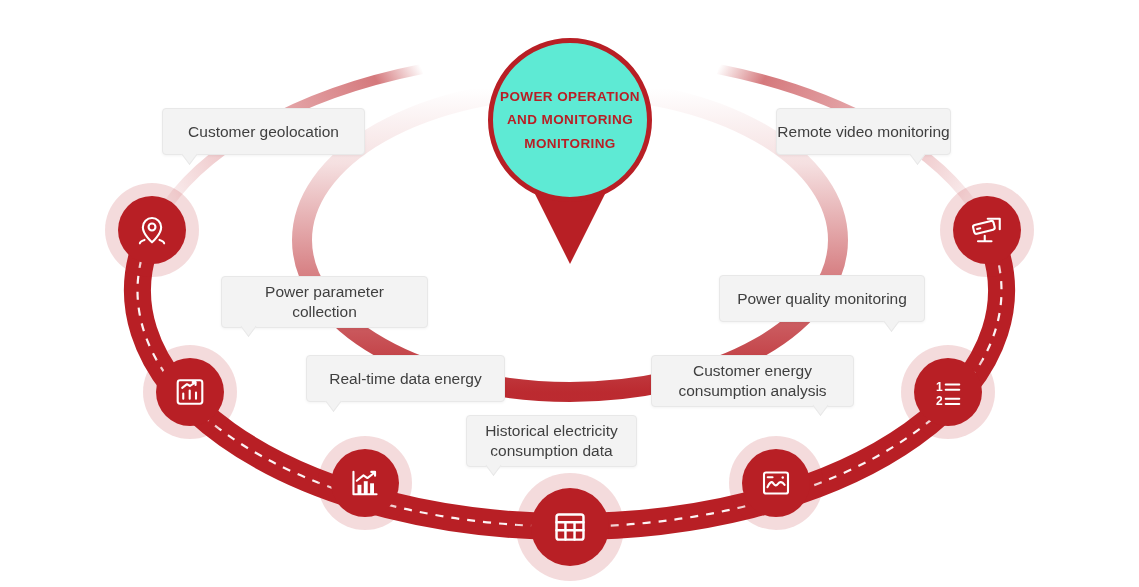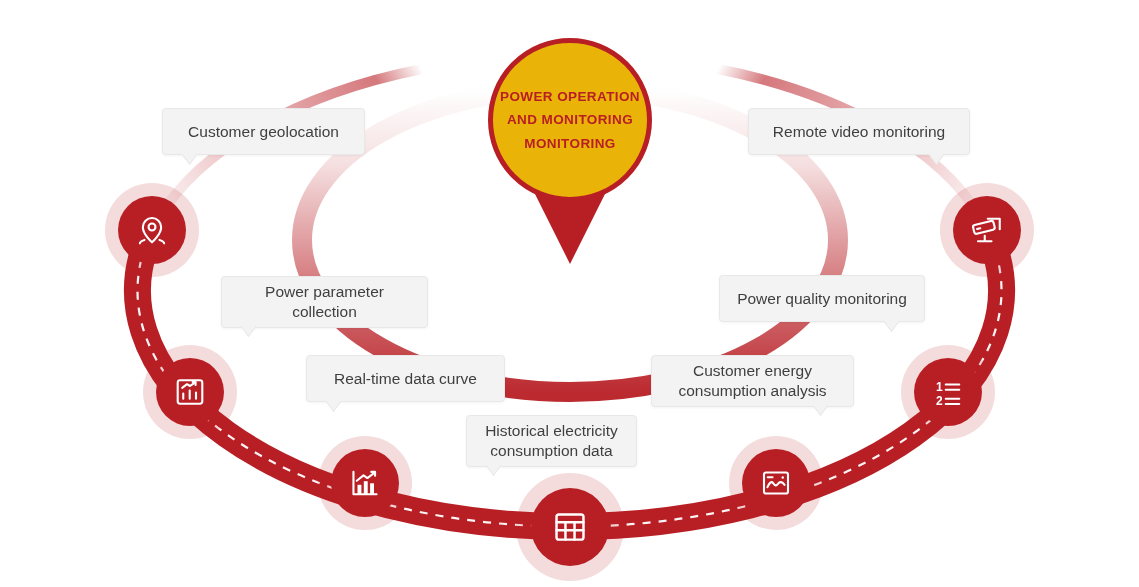--- a/index.html
+++ b/index.html
@@ -41,21 +41,21 @@
   .node svg{width:36px;height:36px;stroke:#fff;fill:none;stroke-width:1.4;stroke-linecap:round;stroke-linejoin:round}
   .node.lg svg{width:42px;height:42px}
 
   .pin-triangle{
     position:absolute;left:530px;top:184px;width:0;height:0;z-index:3;
     border-left:40px solid transparent;border-right:40px solid transparent;
     border-top:80px solid var(--primary);
   }
   .pin-circle{
     position:absolute;left:488px;top:38px;width:164px;height:164px;border-radius:50%;
-    background:#eab308;border:5px solid var(--primary);z-index:4;
+    background:#5eead4;border:5px solid var(--primary);z-index:4;
     display:flex;flex-direction:column;align-items:center;justify-content:center;
   }
   .pin-line{font-size:13.5px;font-weight:bold;color:var(--primary);letter-spacing:.4px;line-height:1.75;text-align:center}
 </style>
 </head>
 <body>
 
 <div class="stage">
 
   <svg class="arcs" width="1139" height="587" viewBox="0 0 1139 587">
@@ -83,25 +83,25 @@
     </defs>
     <ellipse cx="570" cy="240" rx="268" ry="152" fill="none" stroke="url(#gradInner)" stroke-width="20"></ellipse>
     <path d="M422 69 A432 236 0 0 0 159 218" fill="none" stroke="url(#gradL)" stroke-width="10"></path>
     <path d="M718 69 A432 236 0 0 1 981 218" fill="none" stroke="url(#gradR)" stroke-width="10"></path>
     <path class="main-band" d="M152 230 A432 236 0 1 0 987 230" fill="none" stroke-width="27"></path>
     <path d="M152 230 A432 236 0 1 0 987 230" fill="none" stroke="#ffffff" stroke-width="2.2" stroke-dasharray="8 8" opacity="0.95"></path>
   </svg>
 
   <div class="label tail-l nowrap" style="left:162px;top:108px;width:203px">Customer geolocation</div>
   <div class="label tail-l" style="left:221px;top:276px;width:207px">Power parameter collection</div>
-  <div class="label tail-l nowrap" style="left:306px;top:355px;width:199px">Real-time data curve</div>
+  <div class="label tail-l nowrap" style="left:306px;top:355px;width:199px">Real-time data energy</div>
   <div class="label tail-l" style="left:466px;top:415px;width:171px">Historical electricity consumption data</div>
   <div class="label tail-r nowrap" style="left:719px;top:275px;width:206px">Power quality monitoring</div>
   <div class="label tail-r" style="left:651px;top:355px;width:203px">Customer energy consumption analysis</div>
-  <div class="label tail-r nowrap" style="left:748px;top:108px;width:222px">Remote video monitoring</div>
+  <div class="label tail-r nowrap" style="left:776px;top:108px;width:175px">Remote video monitoring</div>
 
   <div class="node" style="left:118px;top:196px">
     <svg viewBox="0 0 24 24">
       <path d="M12 20.2C12 20.2 5.9 14.8 5.9 10.1a6.1 6.1 0 1 1 12.2 0C18.1 14.8 12 20.2 12 20.2Z"></path>
       <circle cx="12" cy="10" r="2.3"></circle>
       <path d="M7 18.6c-1.9.6-3.1 1.4-3.1 2.3M17 18.6c1.9.6 3.1 1.4 3.1 2.3"></path>
     </svg>
   </div>
 
   <div class="node" style="left:156px;top:358px">

